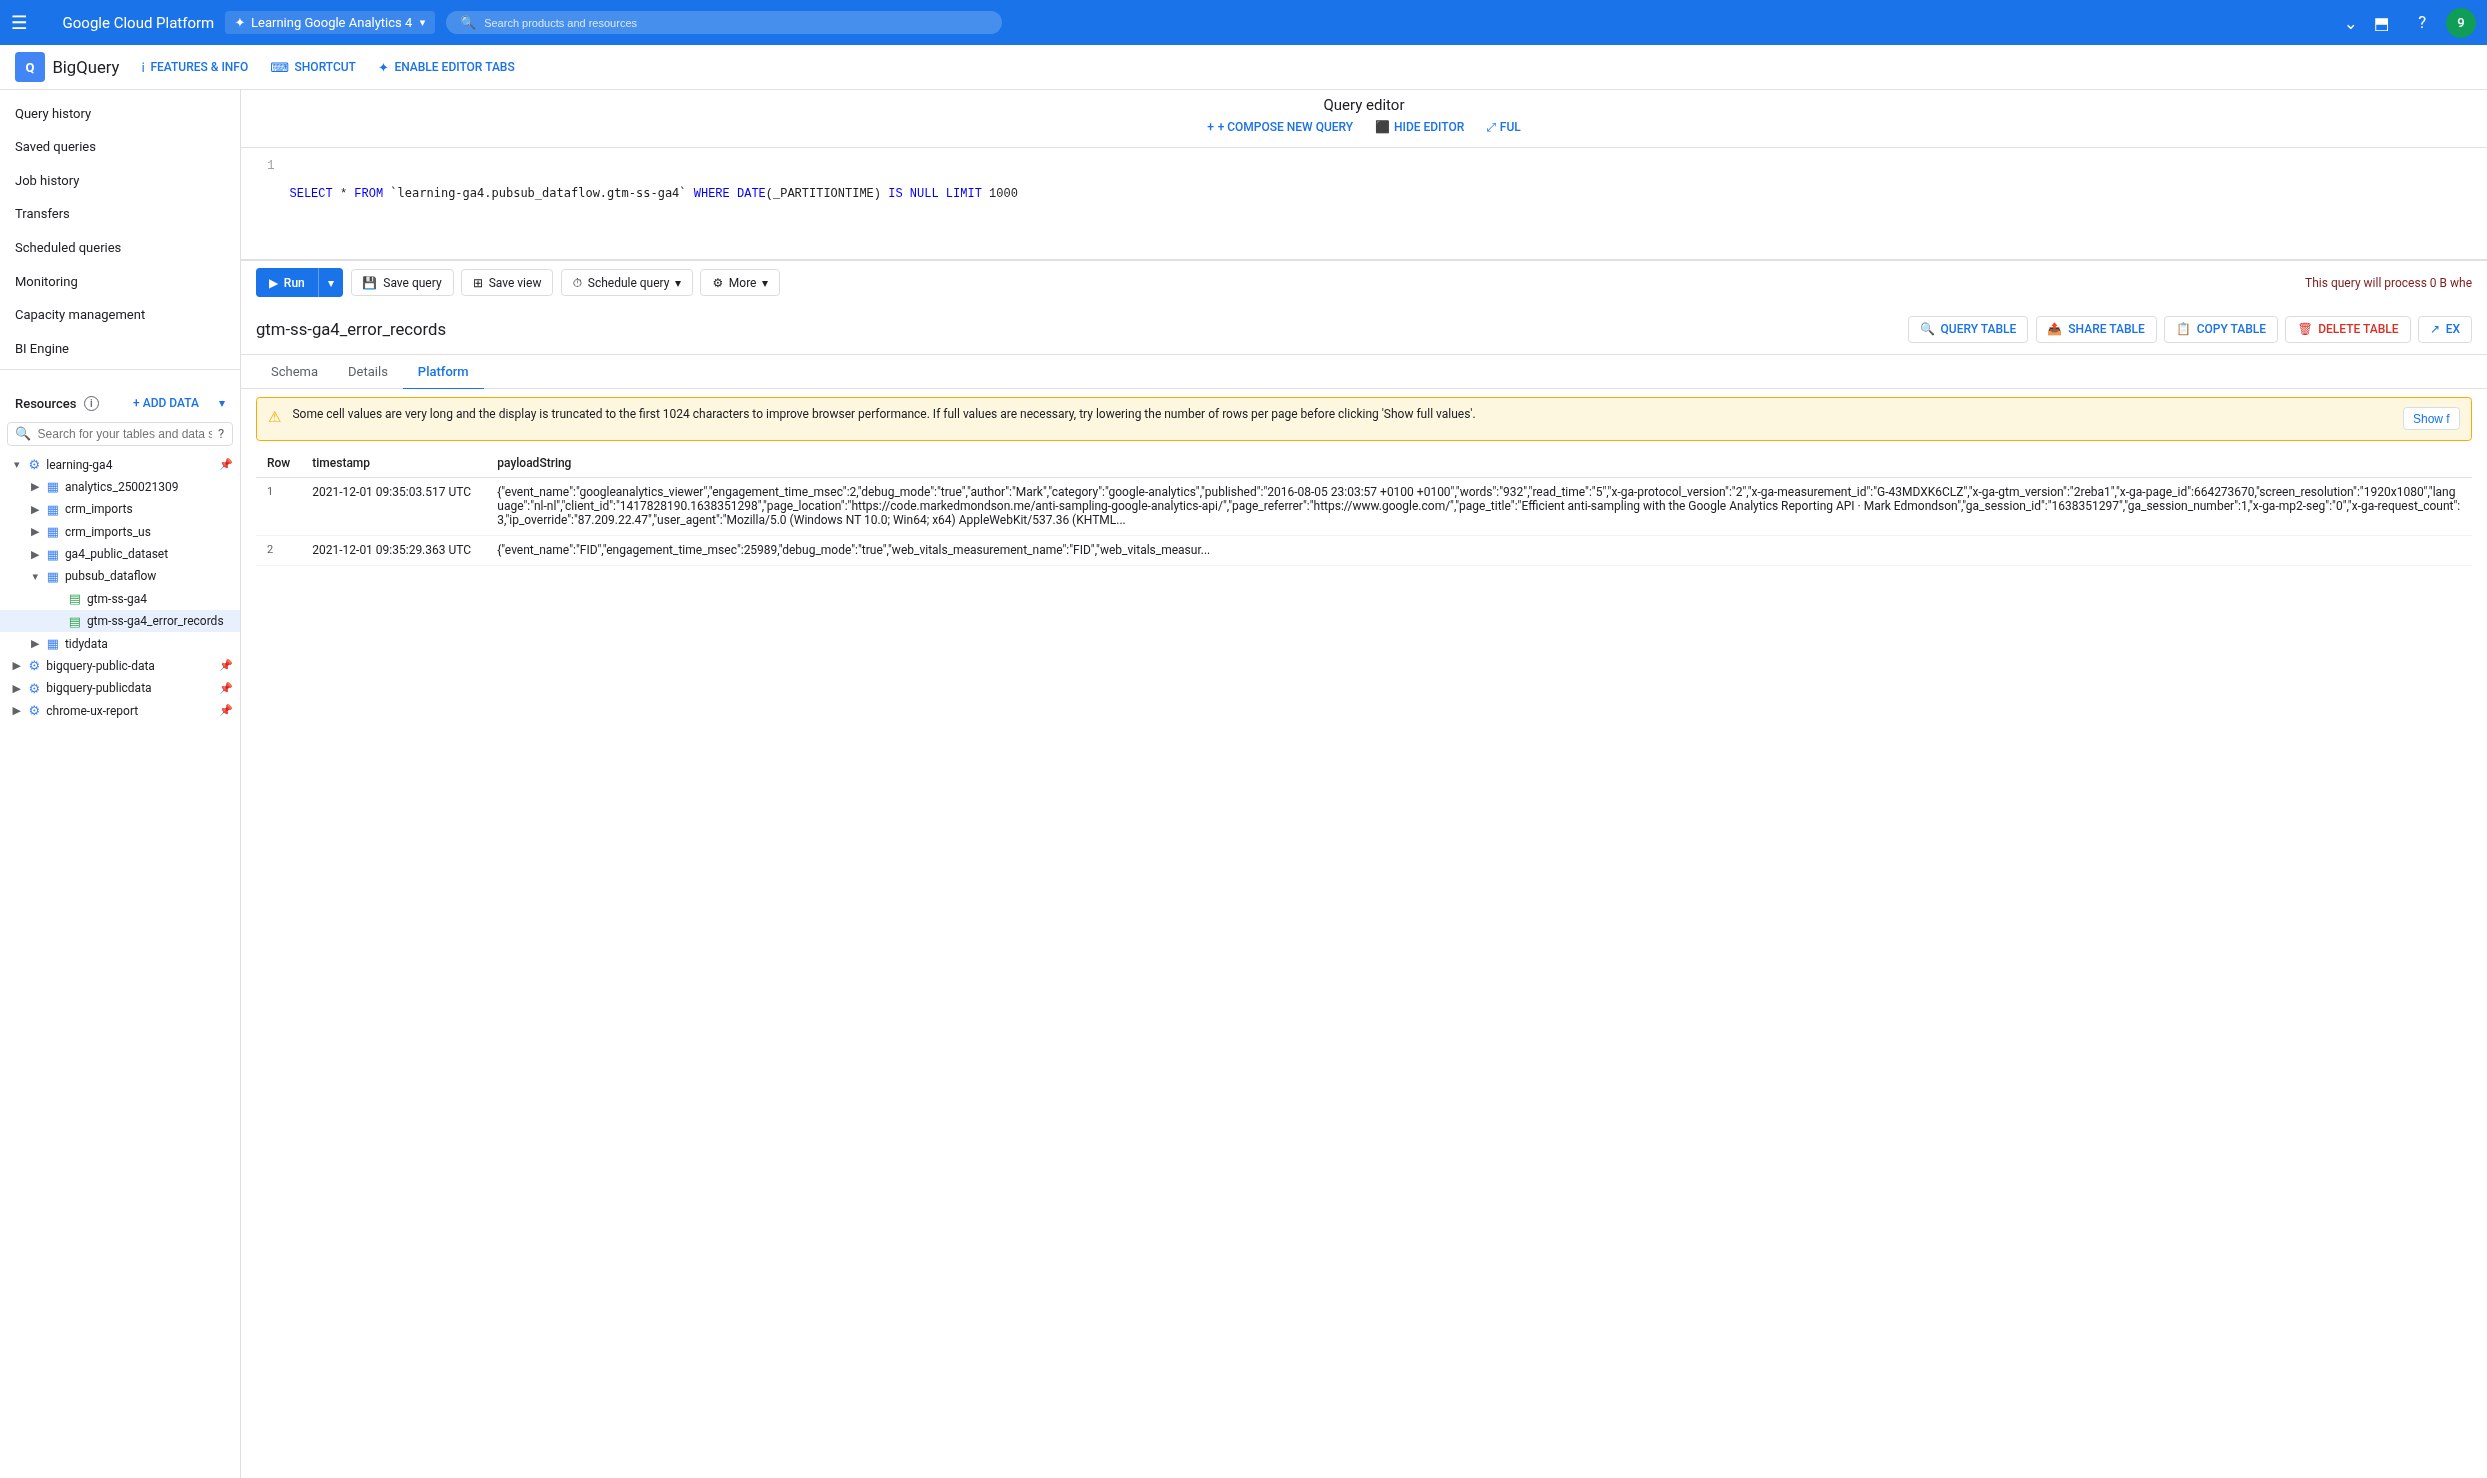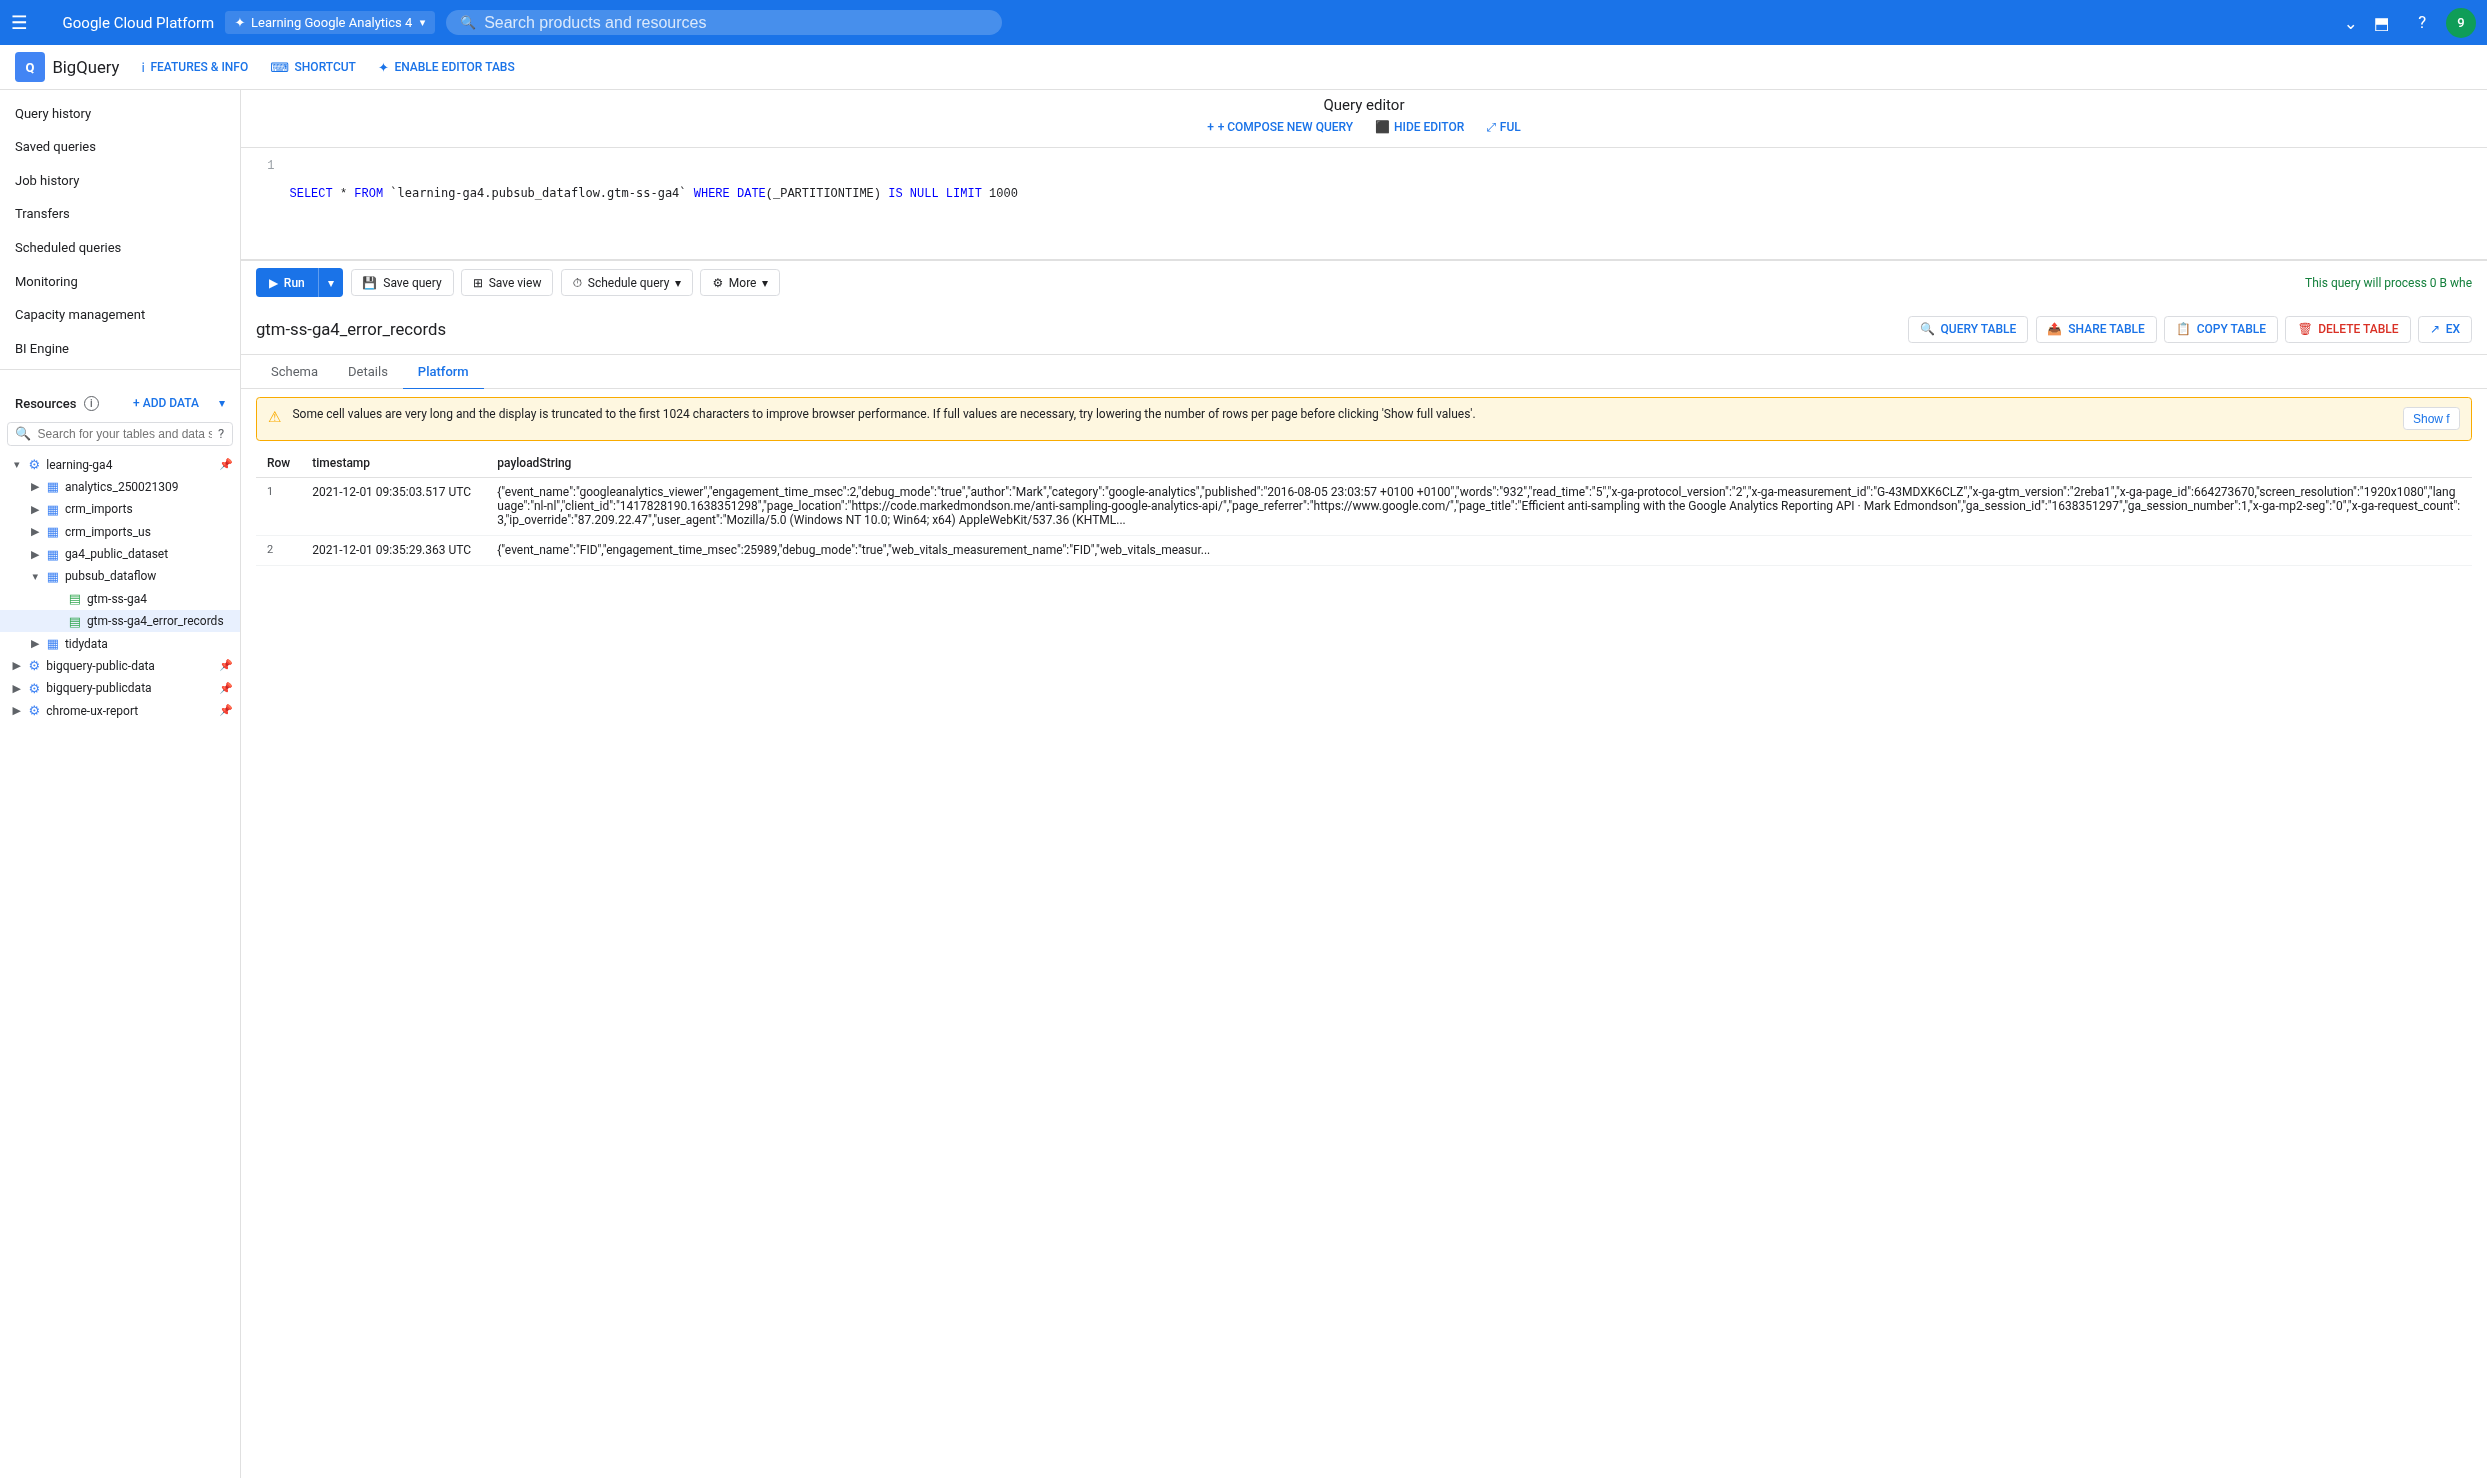--- a/index.html
+++ b/index.html
@@ -19,21 +19,21 @@
       background: rgba(255,255,255,0.15); border-radius: 3.7px;
       padding: 3.7px 9.3px; cursor: pointer; font-size: 13px;
     }
     .top-nav .search-bar {
       flex: 1; display: flex; align-items: center;
       background: rgba(255,255,255,0.2); border-radius: 22px;
       padding: 3.7px 15px; max-width: 556px; cursor: text;
     }
     .top-nav .search-bar input {
       background: transparent; border: none; outline: none;
-      color: #0f172a; font-size: 16px; width: 100%;
+      color: #0f172a; font-size: 11px; width: 100%;
     }
     .top-nav .search-bar input::placeholder { color: rgba(255,255,255,0.8); }
     .top-nav .search-icon { color: rgba(255,255,255,0.8); margin-right: 7.4px; }
     .top-nav .right-icons { display: flex; align-items: center; gap: 7.4px; margin-left: auto; }
     .top-nav .icon-btn { width: 33px; height: 33px; border-radius: 50%; display: flex; align-items: center; justify-content: center; cursor: pointer; color: white; font-size: 16.7px; }
     .avatar { width: 30px; height: 30px; border-radius: 50%; background: #0f9d58; display: flex; align-items: center; justify-content: center; font-size: 13px; font-weight: 500; color: white; cursor: pointer; }
     .dropdown-arrow { font-size: 11px; margin-left: 1.9px; }
 
     
     .secondary-nav {
@@ -165,21 +165,21 @@
     .run-btn .run-arrow {
       border-left: 0.9px solid rgba(255,255,255,0.3);
       padding: 7.4px 9.3px; cursor: pointer;
     }
     .toolbar-btn {
       display: flex; align-items: center; gap: 5.6px;
       border: 0.9px solid #dadce0; border-radius: 3.7px;
       padding: 5.6px 11px; font-size: 12px; cursor: pointer;
       color: #202124; background: white;
     }
-    .query-info { color: #15803d; font-size: 12px; }
+    .query-info { color: #7f1d1d; font-size: 12px; }
 
     
     .table-panel { flex: 1; overflow: hidden; display: flex; flex-direction: column; background: white; }
     .table-header {
       display: flex; align-items: center; justify-content: space-between;
       padding: 11px 15px; border-bottom: 0.9px solid #e0e0e0;
     }
     .table-title { font-size: 16.7px; font-weight: 400; color: #202124; }
     .table-actions { display: flex; align-items: center; gap: 7.4px; }
     .table-action-btn {

